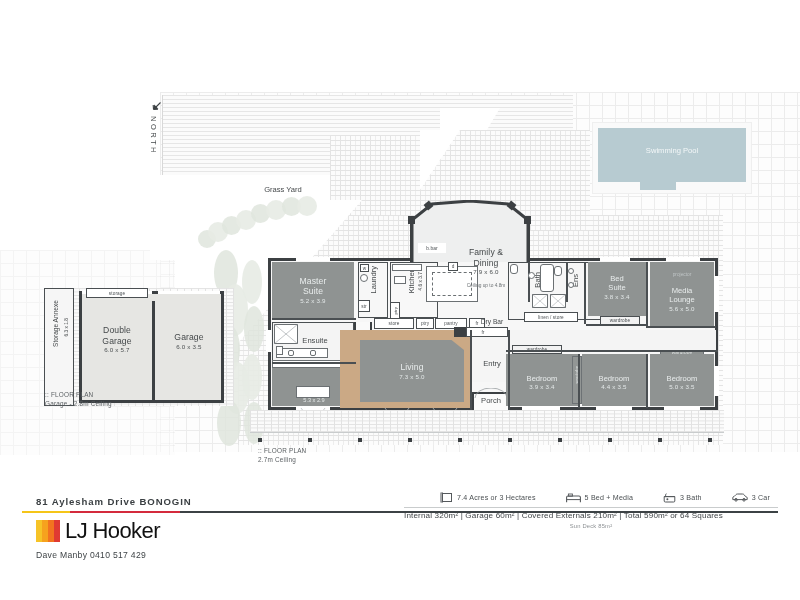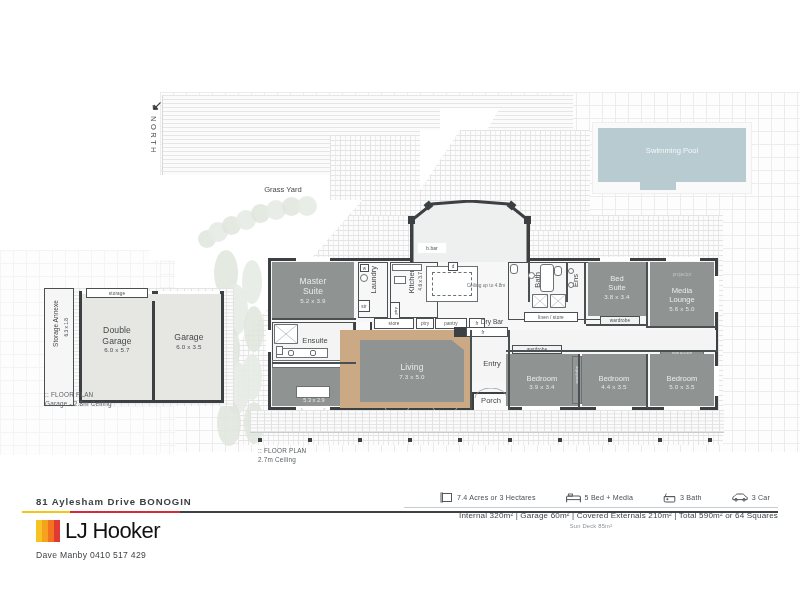--- a/index.html
+++ b/index.html
@@ -104,21 +104,21 @@
   .logomark{display:flex;height:22px;width:24px;margin-right:5px;}
   .logomark i{display:block;width:6px;height:22px;}
   #ljtext{font-size:22px;font-weight:normal;letter-spacing:-.6px;color:#111;line-height:22px;}
   #agent{position:absolute;left:36px;top:62px;font-size:8.6px;color:#3f4447;letter-spacing:.3px;}
 
   
   #specs{position:absolute;left:440px;top:4px;width:330px;display:flex;justify-content:space-between;align-items:center;}
   .spec{display:flex;align-items:center;gap:4px;font-size:7.1px;color:#4a4f52;letter-spacing:.2px;}
   .spec svg{display:block;}
   #specrule{position:absolute;left:404px;top:19px;width:374px;height:1px;background:#c9cccd;}
-  #areas{position:absolute;left:404px;top:23px;width:374px;text-align:right;font-size:8.1px;color:#40454 8;color:#404548;letter-spacing:.15px;}
+  #areas{position:absolute;left:404px;top:23px;width:374px;text-align:left;font-size:8.1px;color:#40454 8;color:#404548;letter-spacing:.15px;}
   #sundeck{position:absolute;left:404px;top:35px;width:374px;text-align:center;font-size:5.8px;color:#8d9194;letter-spacing:.2px;}
 </style>
 </head>
 <body>
 
 <div id="plan">
 
   <div class="ab grid-ground" style="left:160px;top:92px;width:640px;height:360px;"></div>
   <div class="ab grid-ground" style="left:0px;top:250px;width:175px;height:205px;opacity:.55;"></div>
 
@@ -300,20 +300,25 @@
   <div class="tinybox" style="left:469px;top:318px;width:16px;height:11px;">
     <span>fr</span>
   </div>
   <div class="tinybox" style="left:390px;top:302px;width:10px;height:17px;">
     <span style="writing-mode:vertical-rl;transform:rotate(180deg);font-size:4.3px;">ptry</span>
   </div>
   <div class="tinybox" style="left:418px;top:243px;width:28px;height:10px;border:none;">
     <span class="t5">b.bar</span>
   </div>
 
+  <div class="lbl t9" style="left:438px;top:247px;width:96px;line-height:1.25;">
+    <span class="nm">Family &amp;</span>
+    <span class="nm">Dining</span>
+    <span class="dim">7.9 x 6.0</span>
+  </div>
   <div class="lbl t5 lbl-grey" style="left:436px;top:283px;width:100px;">
     <span class="nm">Ceiling up to 4.8m</span>
   </div>
 
   <div class="ab timber" style="left:340px;top:330px;width:132px;height:78px;background:#cba985;"></div>
   <div class="ab room" style="left:360px;top:340px;width:104px;height:62px;clip-path:polygon(0 0,88% 0,100% 16%,100% 100%,0 100%);"></div>
   <div class="lbl lbl-dark t9" style="left:372px;top:362px;width:80px;line-height:1.25;">
     <span class="nm">Living</span>
     <span class="dim" style="color:#e3e8e8;">7.3 x 5.0</span>
   </div>

